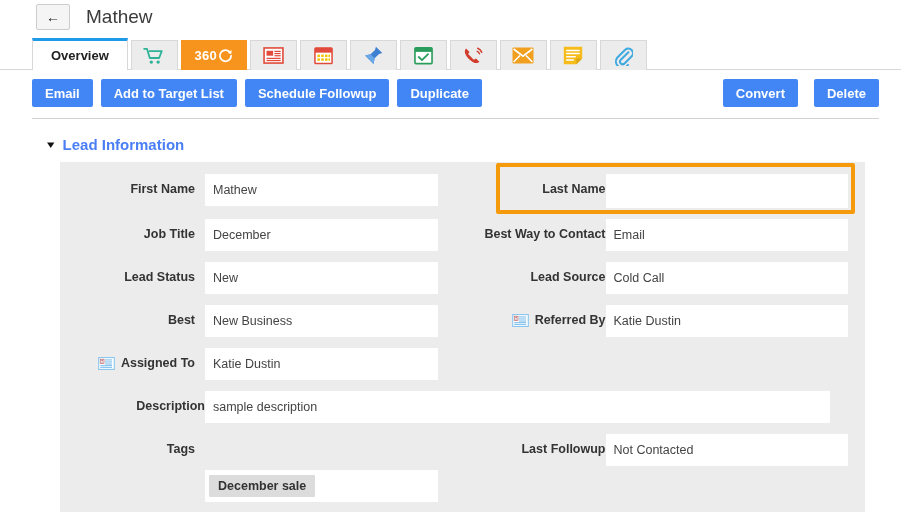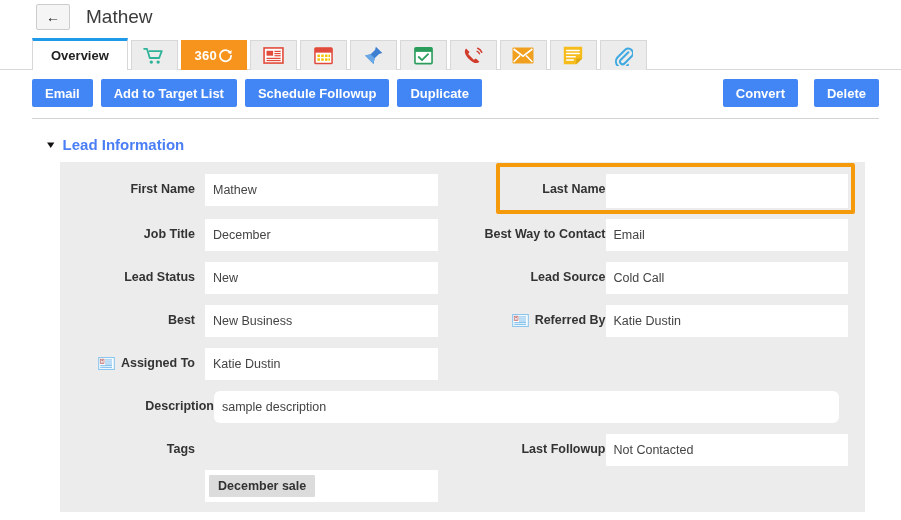--- a/index.html
+++ b/index.html
@@ -166,21 +166,21 @@
     align-items: flex-start;
     margin-bottom: 11px;
   }
   .row:last-child { margin-bottom: 0; }
   .cell {
     display: flex;
     align-items: flex-start;
     width: 50%;
     box-sizing: border-box;
   }
-  .cell.full { width: 100%; padding-left: 9px; }
+  .cell.full { width: 100%; }
 
   .lbl-wrap {
     width: 145px;
     flex: 0 0 145px;
     display: flex;
     align-items: center;
     justify-content: flex-end;
     gap: 6px;
     padding-top: 8px;
     box-sizing: border-box;
@@ -202,21 +202,21 @@
     display: flex;
     align-items: center;
     padding: 0 8px;
     font-size: 12.5px;
     color: #444444;
     cursor: text;
     min-width: 0;
   }
   .cell.left .field { max-width: 233px; }
   .cell.right .field { max-width: 242px; }
-  .cell.full .field { max-width: 625px; border-radius: 6px; }
+  .cell.full .field { max-width: 625px; }
   .field.tall { height: 34px; }
   .field.empty { }
 
   .tag-chip {
     background: #dcdcdc;
     color: #333333;
     font-size: 12.5px;
     font-weight: bold;
     padding: 4px 9px;
     border-radius: 1px;

